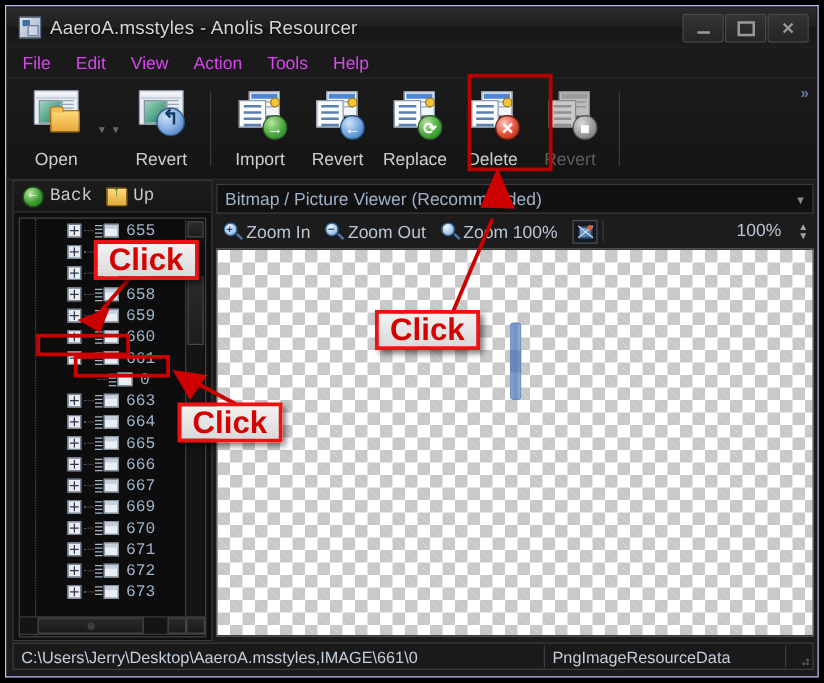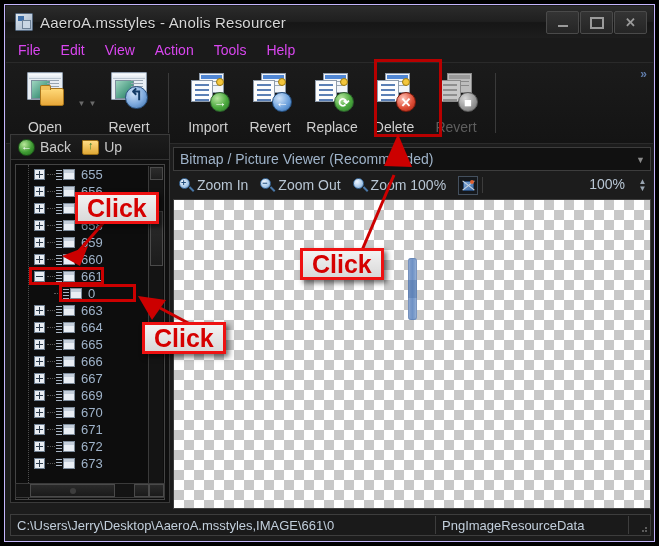--- a/index.html
+++ b/index.html
@@ -179,22 +179,22 @@
   }
 
   
   .hl-box{
     position:absolute;left:374px;top:59px;width:68px;height:78px;
     border:3px solid #b80000;box-sizing:border-box;z-index:30;
   }
 
   
   .tree-panel{
-    position:absolute;left:5px;top:129px;width:160px;height:369px;
-    background:#0f0f0f;border:1px solid #3a3a3a;box-sizing:border-box;
+    position:absolute;left:5px;top:139px;width:160px;height:369px;
+    background:#0f0f0f;border:1px solid #3a3a3a;box-sizing:border-box;font-family:Liberation Mono, monospace;
   }
   .nav-bar{
     position:absolute;left:0;top:0;width:158px;height:25px;
     background:linear-gradient(to bottom,#1d1d1d,#151515);
     border-bottom:1px solid #333;
     display:flex;align-items:center;box-sizing:border-box;padding-left:7px;
   }
   .nav-item{display:flex;align-items:center;margin-right:11px;}
   .nav-item .t{color:#c8c8c8;font-size:14px;margin-left:5px;}
   .ic-back{
@@ -215,21 +215,21 @@
     content:"↑";position:absolute;left:0;right:0;top:-3px;text-align:center;
     color:#2c7a28;font-size:11px;font-weight:bold;line-height:15px;
   }
 
   .tree-inner{
     position:absolute;left:4px;top:29px;width:150px;height:336px;
     background:#0d0d0d;border:1px solid #444;box-sizing:border-box;
     overflow:hidden;
   }
   .tree-list{position:absolute;left:0;top:1px;width:128px;}
-  .tree-row{height:17px;display:flex;align-items:center;position:relative;padding-left:18px;}
+  .tree-row{height:17px;display:flex;align-items:center;position:relative;padding-left:18px;justify-content:center;}
   .tree-row.child{padding-left:38px;}
   .tw{
     width:11px;height:11px;background:#e9edf2;border:1px solid #6f7f90;
     box-sizing:border-box;position:relative;flex:none;margin-right:2px;
   }
   .tw:before{
     content:"";position:absolute;left:1px;top:4px;width:7px;height:1px;background:#2b3a4a;
   }
   .tw.plus:after{
     content:"";position:absolute;left:4px;top:1px;width:1px;height:7px;background:#2b3a4a;

